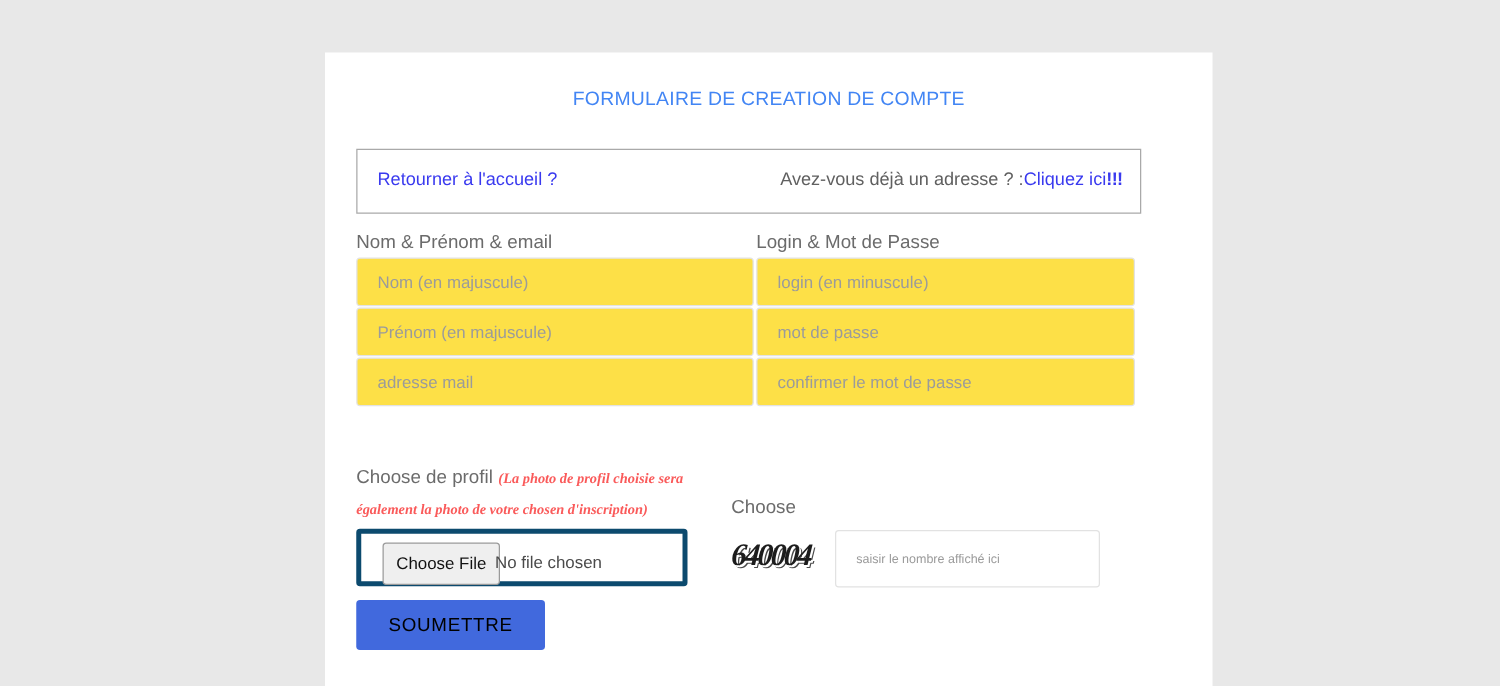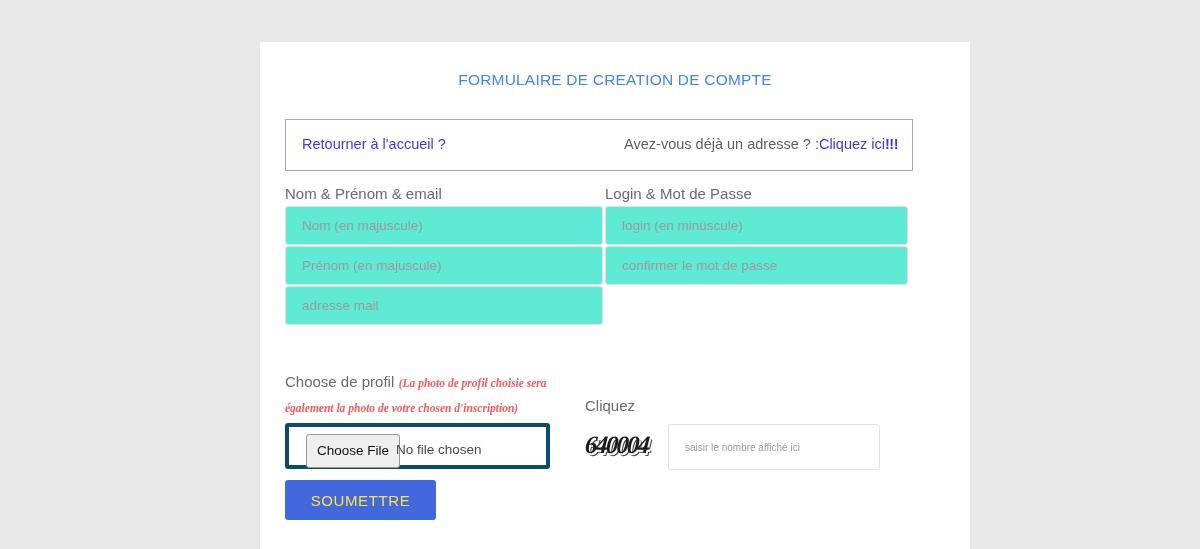--- a/index.html
+++ b/index.html
@@ -92,21 +92,21 @@
     margin-bottom: 4px;
     display: block;
   }
   .field {
     display: block;
     width: 100%;
     box-sizing: border-box;
     height: 39px;
     border: 1px solid #e2e2e2;
     border-radius: 3px;
-    background: #5eead4;
+    background: #fde047;
     padding: 0 16px;
     font-family: "Liberation Sans", sans-serif;
     font-size: 13.5px;
     color: #555;
     outline: none;
     margin-bottom: 1px;
   }
   .field::placeholder {
     color: #9b9b9b;
     opacity: 1;
@@ -221,21 +221,21 @@
 
   .submit-button {
     position: absolute;
     left: 25px;
     top: 438px;
     width: 151px;
     height: 40px;
     background: #4169dd;
     border: none;
     border-radius: 3px;
-    color: #fde047;
+    color: #000000;
     font-family: "Liberation Sans", sans-serif;
     font-size: 15px;
     letter-spacing: 0.6px;
     cursor: pointer;
   }
 </style>
 </head>
 <body>
 
 <div class="page">
@@ -253,37 +253,38 @@
     <div class="col-left">
       <span class="col-label">Nom &amp; Prénom &amp; email</span>
       <input class="field" type="text" placeholder="Nom (en majuscule)" style="">
       <input class="field" type="text" placeholder="Prénom (en majuscule)" style="">
       <input class="field" type="text" placeholder="adresse mail" style="">
     </div>
 
     <div class="col-right">
       <span class="col-label">Login &amp; Mot de Passe</span>
       <input class="field" type="text" placeholder="login (en minuscule)" style="">
+      <input class="field" type="password" placeholder="mot de passe" style="">
       <input class="field" type="password" placeholder="confirmer le mot de passe" style="">
     </div>
 
     <div class="photo-section">
       <span class="photo-label">Choose de profil</span>
       <span class="photo-note">(La photo de profil choisie sera</span>
       <br>
       <span class="photo-note">également la photo de votre chosen d'inscription)</span>
     </div>
 
     <div class="file-wrap">
       <span class="file-button">Choose File</span>
       <span class="file-status">No file chosen</span>
     </div>
 
     <div class="captcha-section">
-      <span class="captcha-label">Cliquez</span>
+      <span class="captcha-label">Choose</span>
       <div class="captcha-row">
         <span class="captcha-image">640004</span>
         <input class="captcha-input" type="text" placeholder="saisir le nombre affiché ici" style="">
       </div>
     </div>
 
     <button class="submit-button">SOUMETTRE</button>
 
   </div>
 </div>

